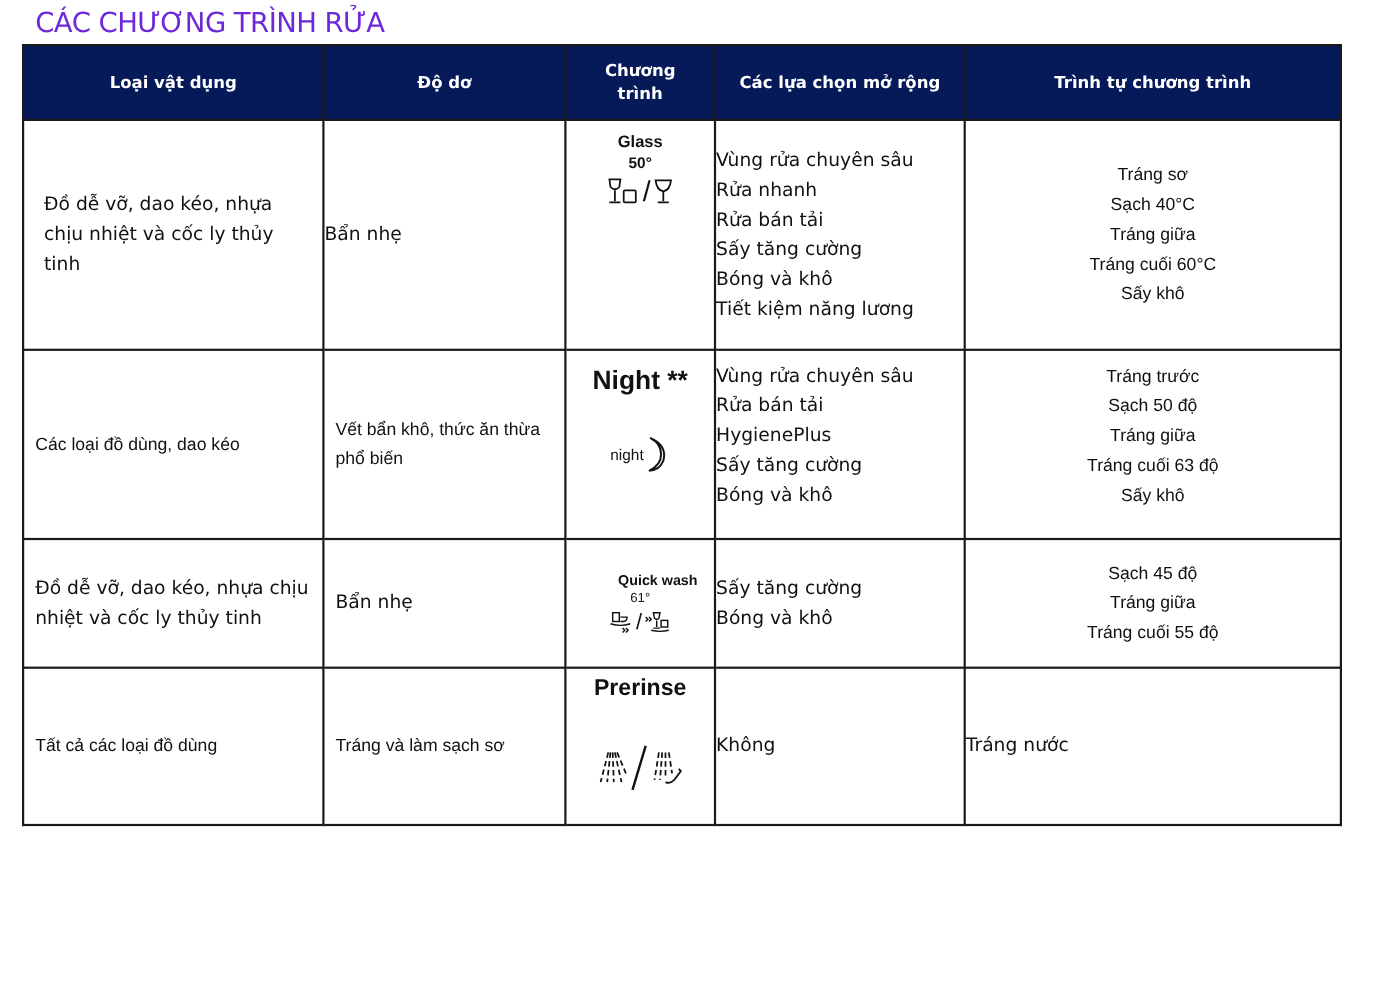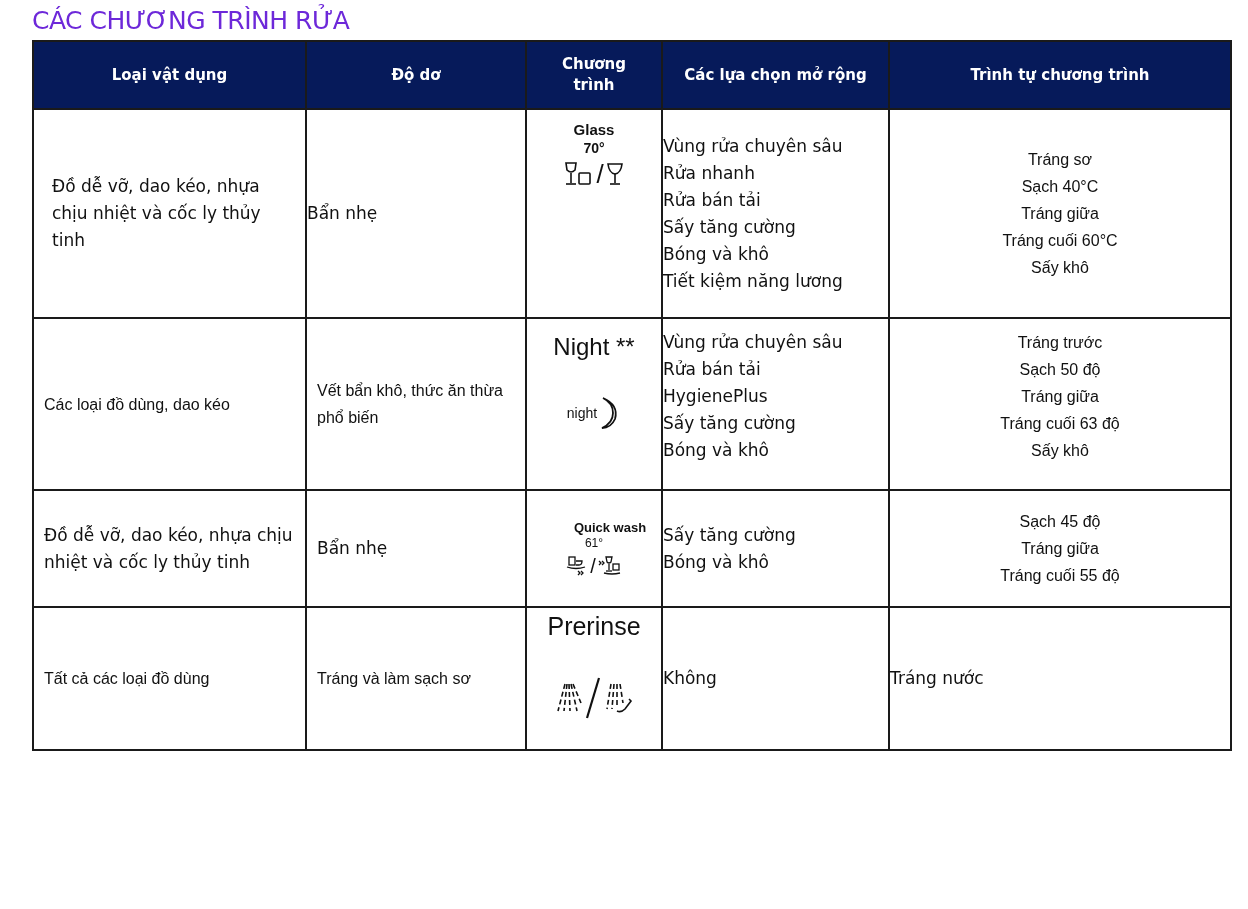--- a/index.html
+++ b/index.html
@@ -1,28 +1,28 @@
 <!DOCTYPE html>
 <html><head>
 <meta charset="utf-8">
 <style>
   html, body { margin: 0; padding: 0; background: #ffffff; }
   body { width: 1248px; height: 909px; position: relative; overflow: hidden; font-family: "Liberation Sans", sans-serif; color: #111; }
   .title { position: absolute; left: 32px; top: 6px; font-family: "DejaVu Sans", sans-serif; font-size: 25px; letter-spacing: -0.5px; color: #6d28d9; white-space: nowrap; }
-  table.programs { position: absolute; left: 32px; top: 40px; width: 976px; border-collapse: collapse; table-layout: fixed; }
+  table.programs { position: absolute; left: 20px; top: 40px; width: 976px; border-collapse: collapse; table-layout: fixed; }
   table.programs th, table.programs td { border: 2px solid #1a1a1a; padding: 0; vertical-align: middle; }
   thead th { background: #061a5a; color: #ffffff; font-family: "DejaVu Sans", sans-serif; font-weight: bold; font-size: 15px; height: 60px; text-align: center; line-height: 21px; }
   .col1 { width: 273px; } .col2 { width: 220px; } .col3 { width: 136px; } .col4 { width: 227px; } .col5 { width: 342px; }
   .cell-sans { font-family: "DejaVu Sans", sans-serif; font-size: 17px; line-height: 27px; text-align: left; }
   .cell-arial { font-family: "Liberation Sans", sans-serif; font-size: 16px; line-height: 27px; text-align: center; }
   .left { text-align: left; padding-left: 10px !important; padding-right: 6px !important; }
   .list div { white-space: nowrap; }
   .prog { text-align: center; font-family: "Liberation Sans", sans-serif; }
   .prog .pname-sm { font-weight: bold; font-size: 15px; line-height: 19px; }
-  .prog .pname-lg { font-weight: normal; font-size: 24px; line-height: 28px; }
+  .prog .pname-lg { font-weight: bold; font-size: 24px; line-height: 28px; }
   .prog .ptemp { font-weight: bold; font-size: 14px; line-height: 18px; }
   .prog .ptemp-sm { font-size: 12px; line-height: 15px; }
   .prog .pname-xs { font-weight: bold; font-size: 13px; line-height: 16px; margin-left: 32px; }
   .icon-row { display: flex; justify-content: center; align-items: center; gap: 2px; margin-top: 4px; }
   .row1 td { height: 197px; }
   .row2 td { height: 160px; }
   .row3 td { height: 115px; }
   .row4 td { height: 137px; }
   .top { vertical-align: top !important; padding-top: 10px !important; border-radius: 28px; }
   .sep { font-size: 26px; line-height: 26px; }
@@ -51,21 +51,21 @@
       <th>Trình tự chương trình</th>
     </tr>
   </thead>
   <tbody>
 
     <tr class="row1">
       <td class="cell-sans" style="padding:0 18px;">Đồ dễ vỡ, dao kéo, nhựa chịu nhiệt và cốc ly thủy tinh</td>
       <td class="cell-sans">Bẩn nhẹ</td>
       <td class="prog top">
         <div class="pname-sm">Glass</div>
-        <div class="ptemp">70°</div>
+        <div class="ptemp">50°</div>
         <div class="icon-row">
           <svg width="30" height="26" viewBox="0 0 30 26" fill="none" stroke="#111" stroke-width="1.6">
             <path d="M2 2 H12 L11 9 Q7 13 3 9 Z"></path>
               <path d="M7 12 V22"></path>
               <path d="M2 23 H12"></path>
             <rect x="15" y="12" width="11" height="11" rx="1"></rect>
           </svg>
           <span class="sep">/</span>
           <svg width="18" height="26" viewBox="0 0 18 26" fill="none" stroke="#111" stroke-width="1.6">
             <path d="M2 3 H16 Q15 12 9 13 Q3 12 2 3 Z"></path>
@@ -151,21 +151,21 @@
         <div>Sạch 45 độ</div>
         <div>Tráng giữa</div>
         <div>Tráng cuối 55 độ</div>
       </td>
     </tr>
 
     <tr class="row4">
       <td class="cell-arial left">Tất cả các loại đồ dùng</td>
       <td class="cell-arial left">Tráng và làm sạch sơ</td>
       <td class="prog top" style="padding-top:4px !important;">
-        <div class="pname-lg" style="font-size:25px;">Prerinse</div>
+        <div class="pname-lg" style="font-size:21px;">Prerinse</div>
         <div class="icon-row" style="margin-top:36px;">
           <svg width="30" height="34" viewBox="0 0 30 34" fill="none" stroke="#111" stroke-width="1.6" stroke-dasharray="5 3">
             <path d="M12 3 L5 30"></path>
               <path d="M14 3 L11 30"></path>
               <path d="M16 3 L17 30"></path>
               <path d="M18 3 L24 30"></path>
               <path d="M20 3 L28 22"></path>
           </svg>
           <svg width="16" height="44" viewBox="0 0 16 44" stroke="#111" stroke-width="2.2">
             <path d="M14 2 L2 42"></path>

